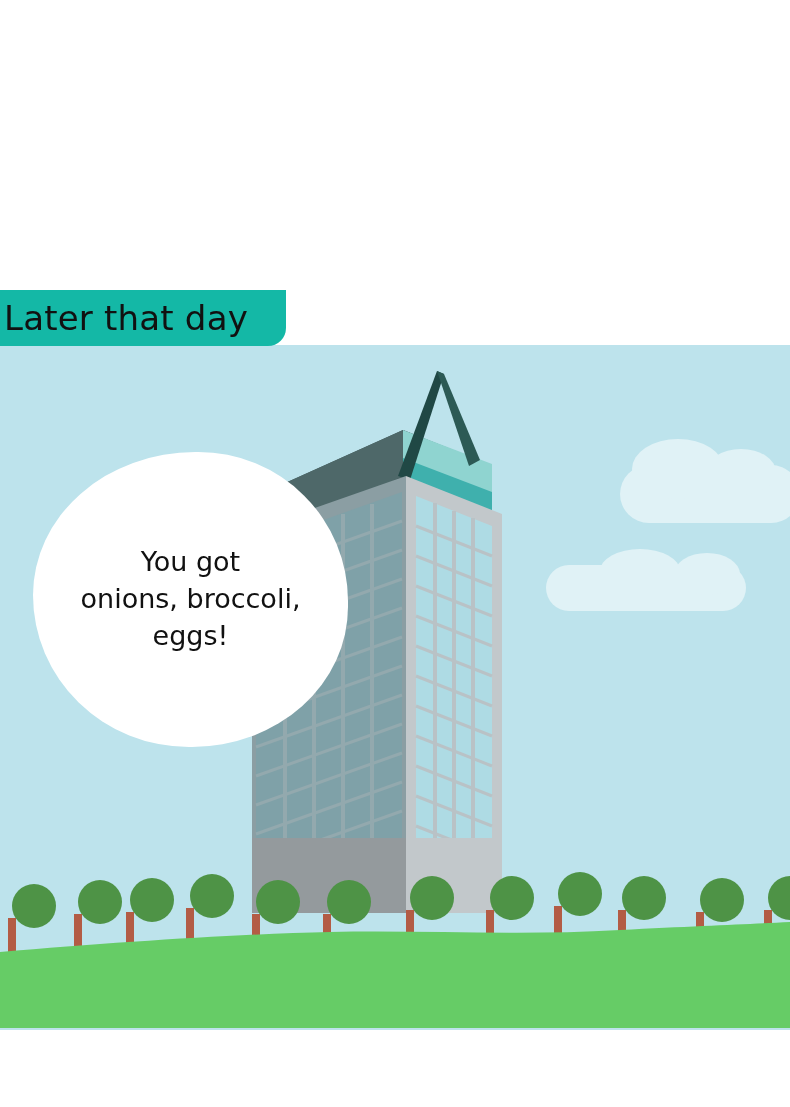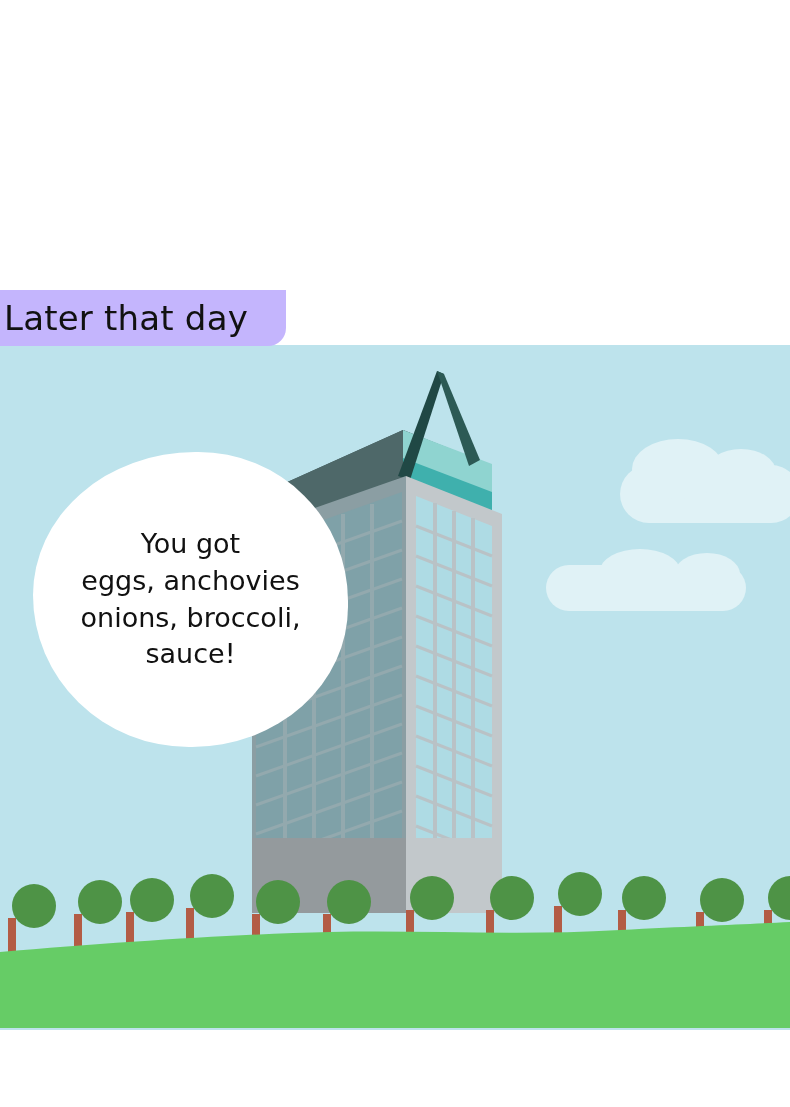--- a/index.html
+++ b/index.html
@@ -136,21 +136,21 @@
     background: #4e9346;
   }
 
   
   #caption-box {
     position: absolute;
     left: 0;
     top: 290px;
     min-width: 286px;
     height: 56px;
-    background: #c4b5fd;
+    background: #14b8a6;
     border-bottom-right-radius: 18px;
     box-sizing: border-box;
     padding: 0 16px 0 4px;
     display: flex;
     align-items: center;
     z-index: 6;
   }
   #caption-text {
     font-family: "DejaVu Sans", sans-serif;
     font-size: 34px;
@@ -318,19 +318,18 @@
     </svg>
   </div>
 
   <div id="caption-box">
     <span id="caption-text">Later that day</span>
   </div>
 
   <div id="speech-bubble">
     <div id="bubble-text">
         <span class="line">You got</span>
-        <span class="line">eggs, anchovies</span>
         <span class="line">onions, broccoli,</span>
-        <span class="line">sauce!</span>
+        <span class="line">eggs!</span>
       </div>
   </div>
 
 </div>
 
 </body></html>

